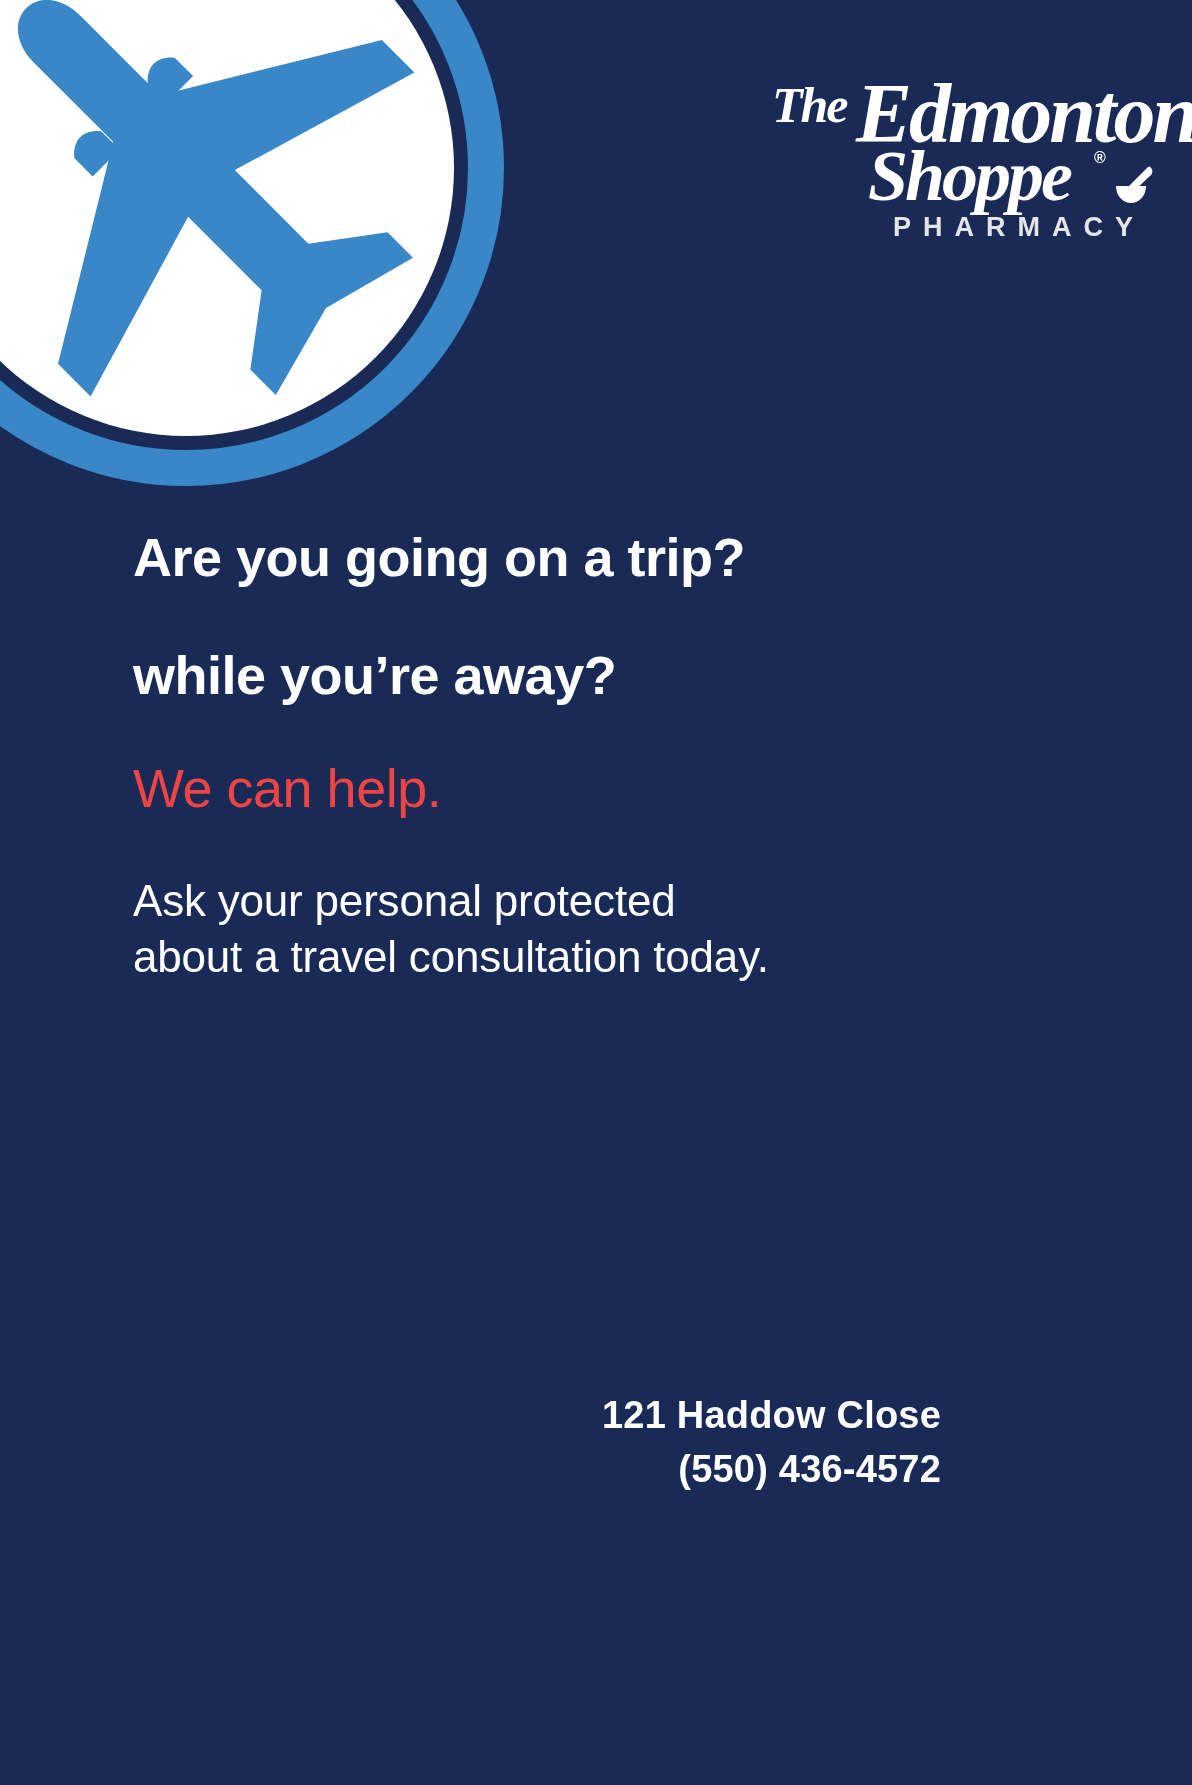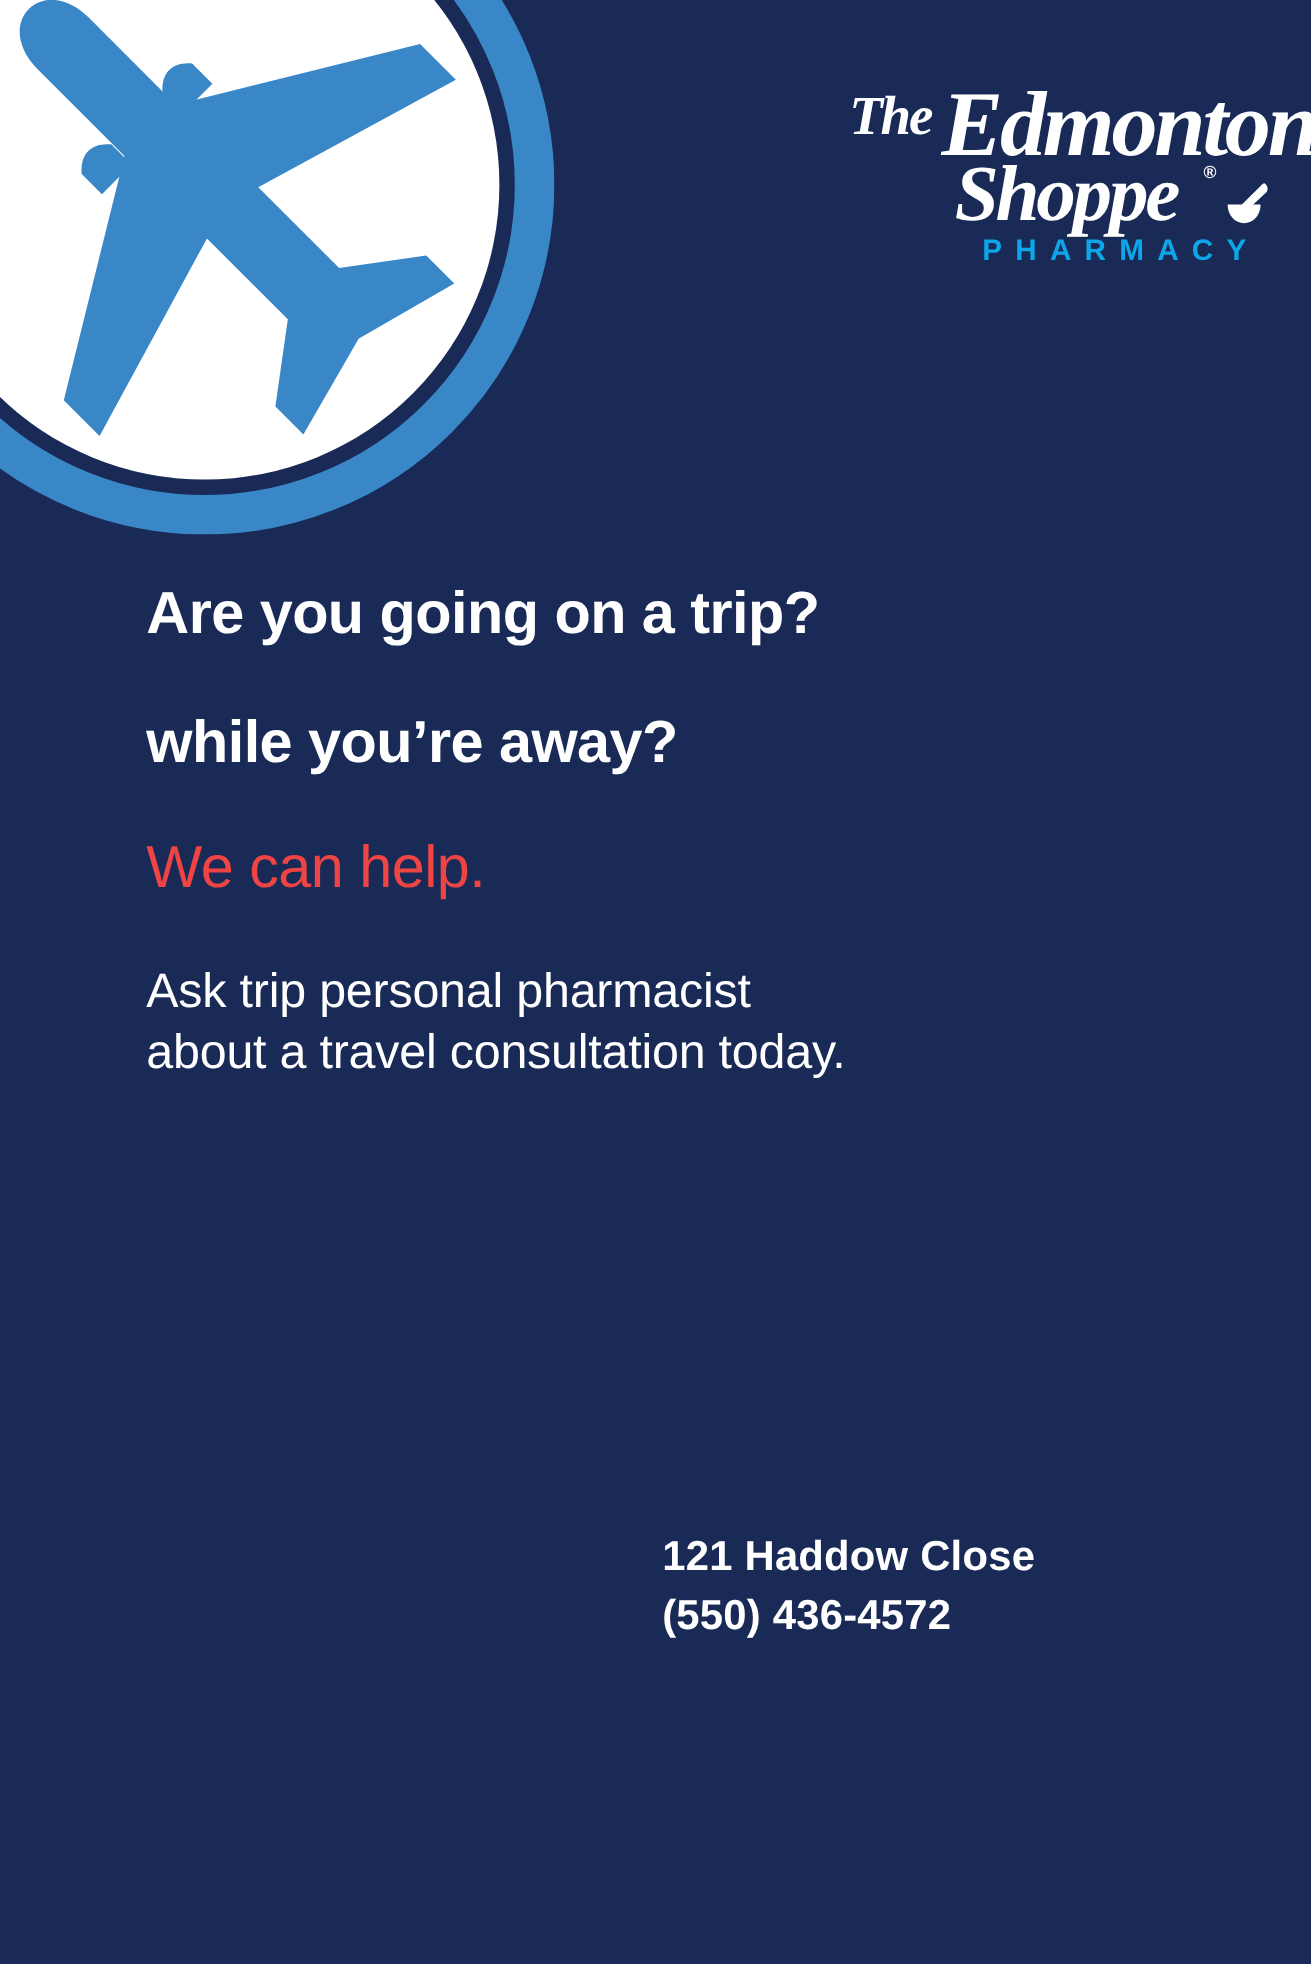--- a/index.html
+++ b/index.html
@@ -103,21 +103,21 @@
   }
   .logo-pestle svg { display:block; width:100%; height:100%; }
   .logo-pharmacy {
     position: absolute;
     right: 2px;
     top: 134px;
     font-family: "Liberation Sans", sans-serif;
     font-weight: 700;
     font-size: 27px;
     letter-spacing: 12px;
-    color: #0ea5e9;
+    color: #e5e5e5;
     white-space: nowrap;
   }
 
   
   .copy {
     position: absolute;
     left: 133px;
     top: 528px;
     width: 880px;
     color: #ffffff;
@@ -153,21 +153,21 @@
     color: #ffffff;
     margin: 0;
   }
   .body-copy span { display: block; }
 
   
   .address {
     position: absolute;
     right: 251px;
     bottom: 288px;
-    text-align: left;
+    text-align: right;
     color: #ffffff;
     font-size: 38px;
     font-weight: 700;
     line-height: 1.42;
     letter-spacing: 0.2px;
     white-space: nowrap;
     margin-left: 16px;
   }
   .address span { display: block; }
 </style>
@@ -227,21 +227,21 @@
   <div class="copy">
     <h1 class="headline-1">Are you going on a trip?</h1>
 
     <h2 class="headline-2">
       <span>while you’re away?</span>
     </h2>
 
     <h3 class="headline-accent">We can help.</h3>
 
     <p class="body-copy">
-      <span>Ask trip personal pharmacist</span>
+      <span>Ask your personal protected</span>
       <span>about a travel consultation today.</span>
     </p>
   </div>
 
   <div class="address">
     <span>121 Haddow Close</span>
     <span>(550) 436-4572</span>
   </div>
 
 </div>

